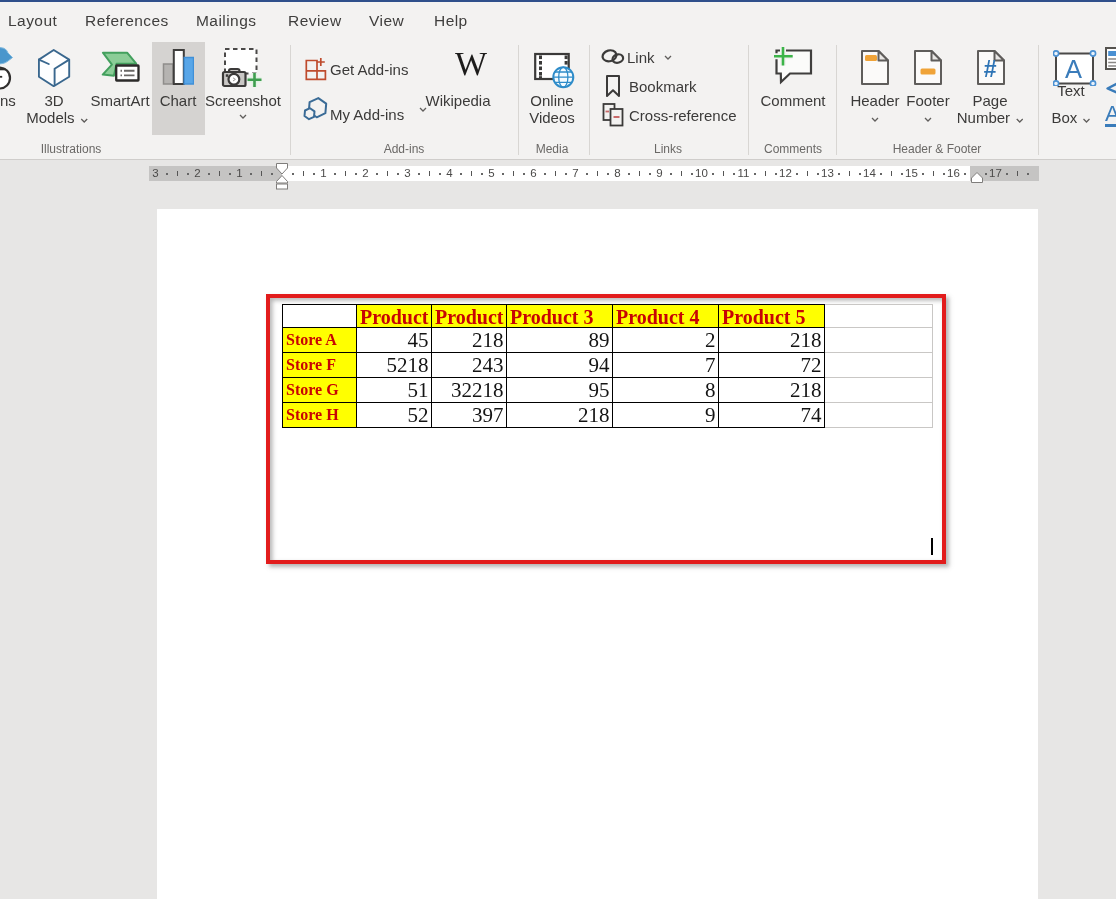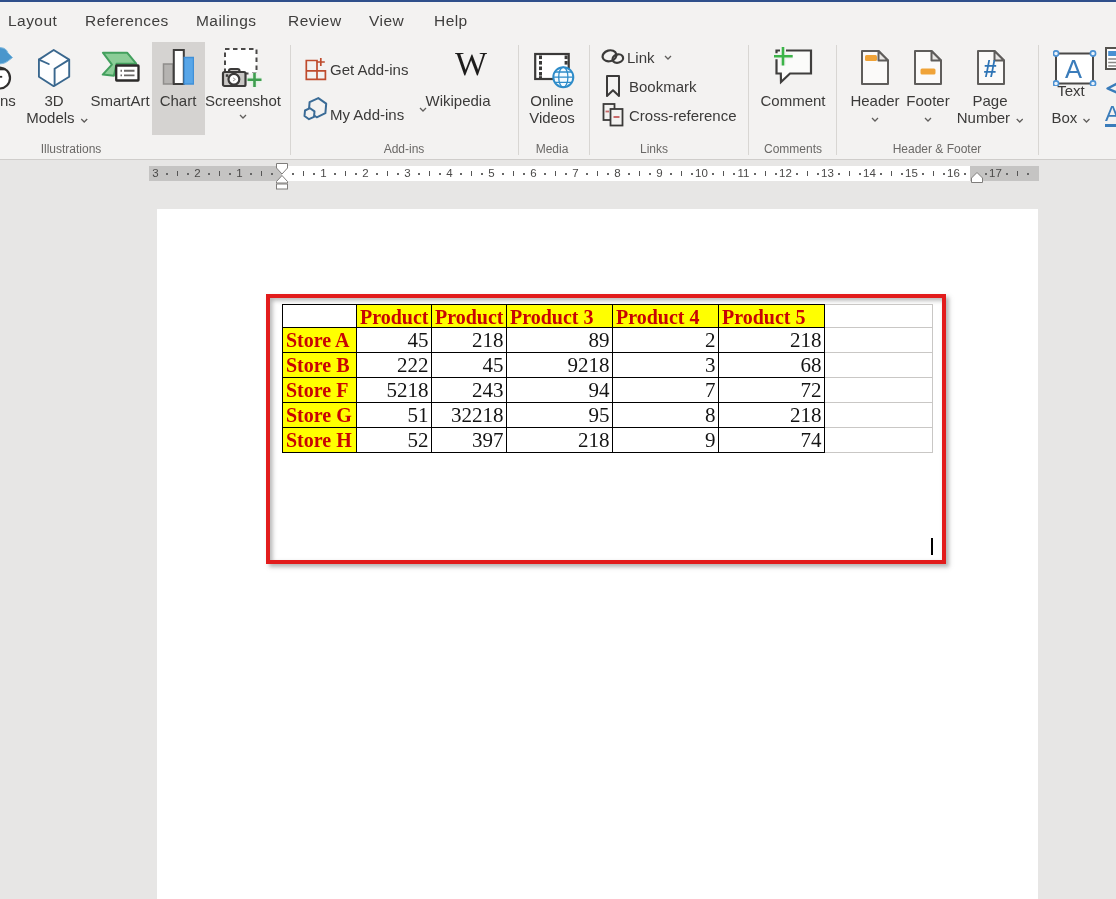--- a/index.html
+++ b/index.html
@@ -24,21 +24,21 @@
 .rt { position:absolute; top:11px; width:1px; height:5px; background:#555; }
 .rd { position:absolute; top:13px; width:2px; height:2px; background:#666; }
 
 #redbox { position:absolute; left:266px; top:134px; width:679.5px; height:269.5px; border:4.5px solid #e21c1c;
   box-shadow: 2.5px 2.5px 4px rgba(110,110,110,0.5), inset 2.5px 2.5px 4px rgba(110,110,110,0.5); }
 #grid { position:absolute; left:282px; top:144px; width:650px; border-collapse:collapse; table-layout:fixed; font-family:"Liberation Serif",serif; }
 #grid td { overflow:hidden; white-space:nowrap; height:25px; line-height:24px; padding:0; vertical-align:middle; }
 #grid .hr td { height:23px; line-height:20px; }
 .wc { border:1px solid #000; background:#fff; }
 .hc { border:1px solid #000; background:#ffff00; color:#c70404; font-weight:bold; font-size:20px; padding-left:3px !important; padding-top:2px !important; }
-.sc { border:1px solid #000; background:#ffff00; color:#c70404; font-weight:bold; font-size:20px; padding-left:3px !important; }
+.sc { border:1px solid #000; background:#ffff00; color:#c70404; font-weight:bold; font-size:16px; padding-left:3px !important; }
 .nc { border:1px solid #000; background:#fff; color:#141414; font-size:21px; text-align:right; padding-right:2.5px !important; }
 .xc { border:1px solid #c9c7c5; background:#fff; }
 #caret { position:absolute; left:931px; top:378px; width:2px; height:17px; background:#000; }
 .wkw { position:absolute; left:454px; top:5px; width:34px; text-align:center; font-family:"Liberation Serif",serif; font-size:34px; line-height:34px; color:#1d1c1b; }
 </style>
 </head>
 <body>
 <div id="app">
   <div id="topstrip"></div>
   <div id="menubar">
@@ -209,21 +209,21 @@
           <path d="M1 1 L4 4 L7 1" stroke="#605e5c" fill="none" stroke-width="1.3"></path>
         </svg></div>
 <div class="blabel cent" style="left:1071px;top:40px">Text</div>
 <div class="blabel cent" style="left:1071px;top:67px">Box <svg width="8" height="5" viewBox="0 0 8 5" style="margin-left:1px">
           <path d="M1 1 L4 4 L7 1" stroke="#605e5c" fill="none" stroke-width="1.3"></path>
         </svg></div>
 
     <div class="glabel" style="left:71px">Illustrations</div>
     <div class="glabel" style="left:404px">Add-ins</div>
     <div class="glabel" style="left:552px">Media</div>
-    <div class="glabel" style="left:654px">Links</div>
+    <div class="glabel" style="left:668px">Links</div>
     <div class="glabel" style="left:793px">Comments</div>
     <div class="glabel" style="left:937px">Header &amp; Footer</div>
   </div>
   <div id="docarea">
     <div id="page"></div>
     <div id="ruler">
 
 <div class="rband" style="left:149px;width:132.5px;background:#c5c4c3"></div>
 <div class="rband" style="left:281.5px;width:688px;background:#ffffff"></div>
 <div class="rband" style="left:969.5px;width:69.5px;background:#c5c4c3"></div>
@@ -344,29 +344,20 @@
 <tr>
             <td class="sc">Store A</td>
             <td class="nc">45</td>
             <td class="nc">218</td>
             <td class="nc">89</td>
             <td class="nc">2</td>
             <td class="nc">218</td>
             <td class="xc"></td>
           </tr>
 <tr>
-            <td class="sc">Store B</td>
-            <td class="nc">222</td>
-            <td class="nc">45</td>
-            <td class="nc">9218</td>
-            <td class="nc">3</td>
-            <td class="nc">68</td>
-            <td class="xc"></td>
-          </tr>
-<tr>
             <td class="sc">Store F</td>
             <td class="nc">5218</td>
             <td class="nc">243</td>
             <td class="nc">94</td>
             <td class="nc">7</td>
             <td class="nc">72</td>
             <td class="xc"></td>
           </tr>
 <tr>
             <td class="sc">Store G</td>

